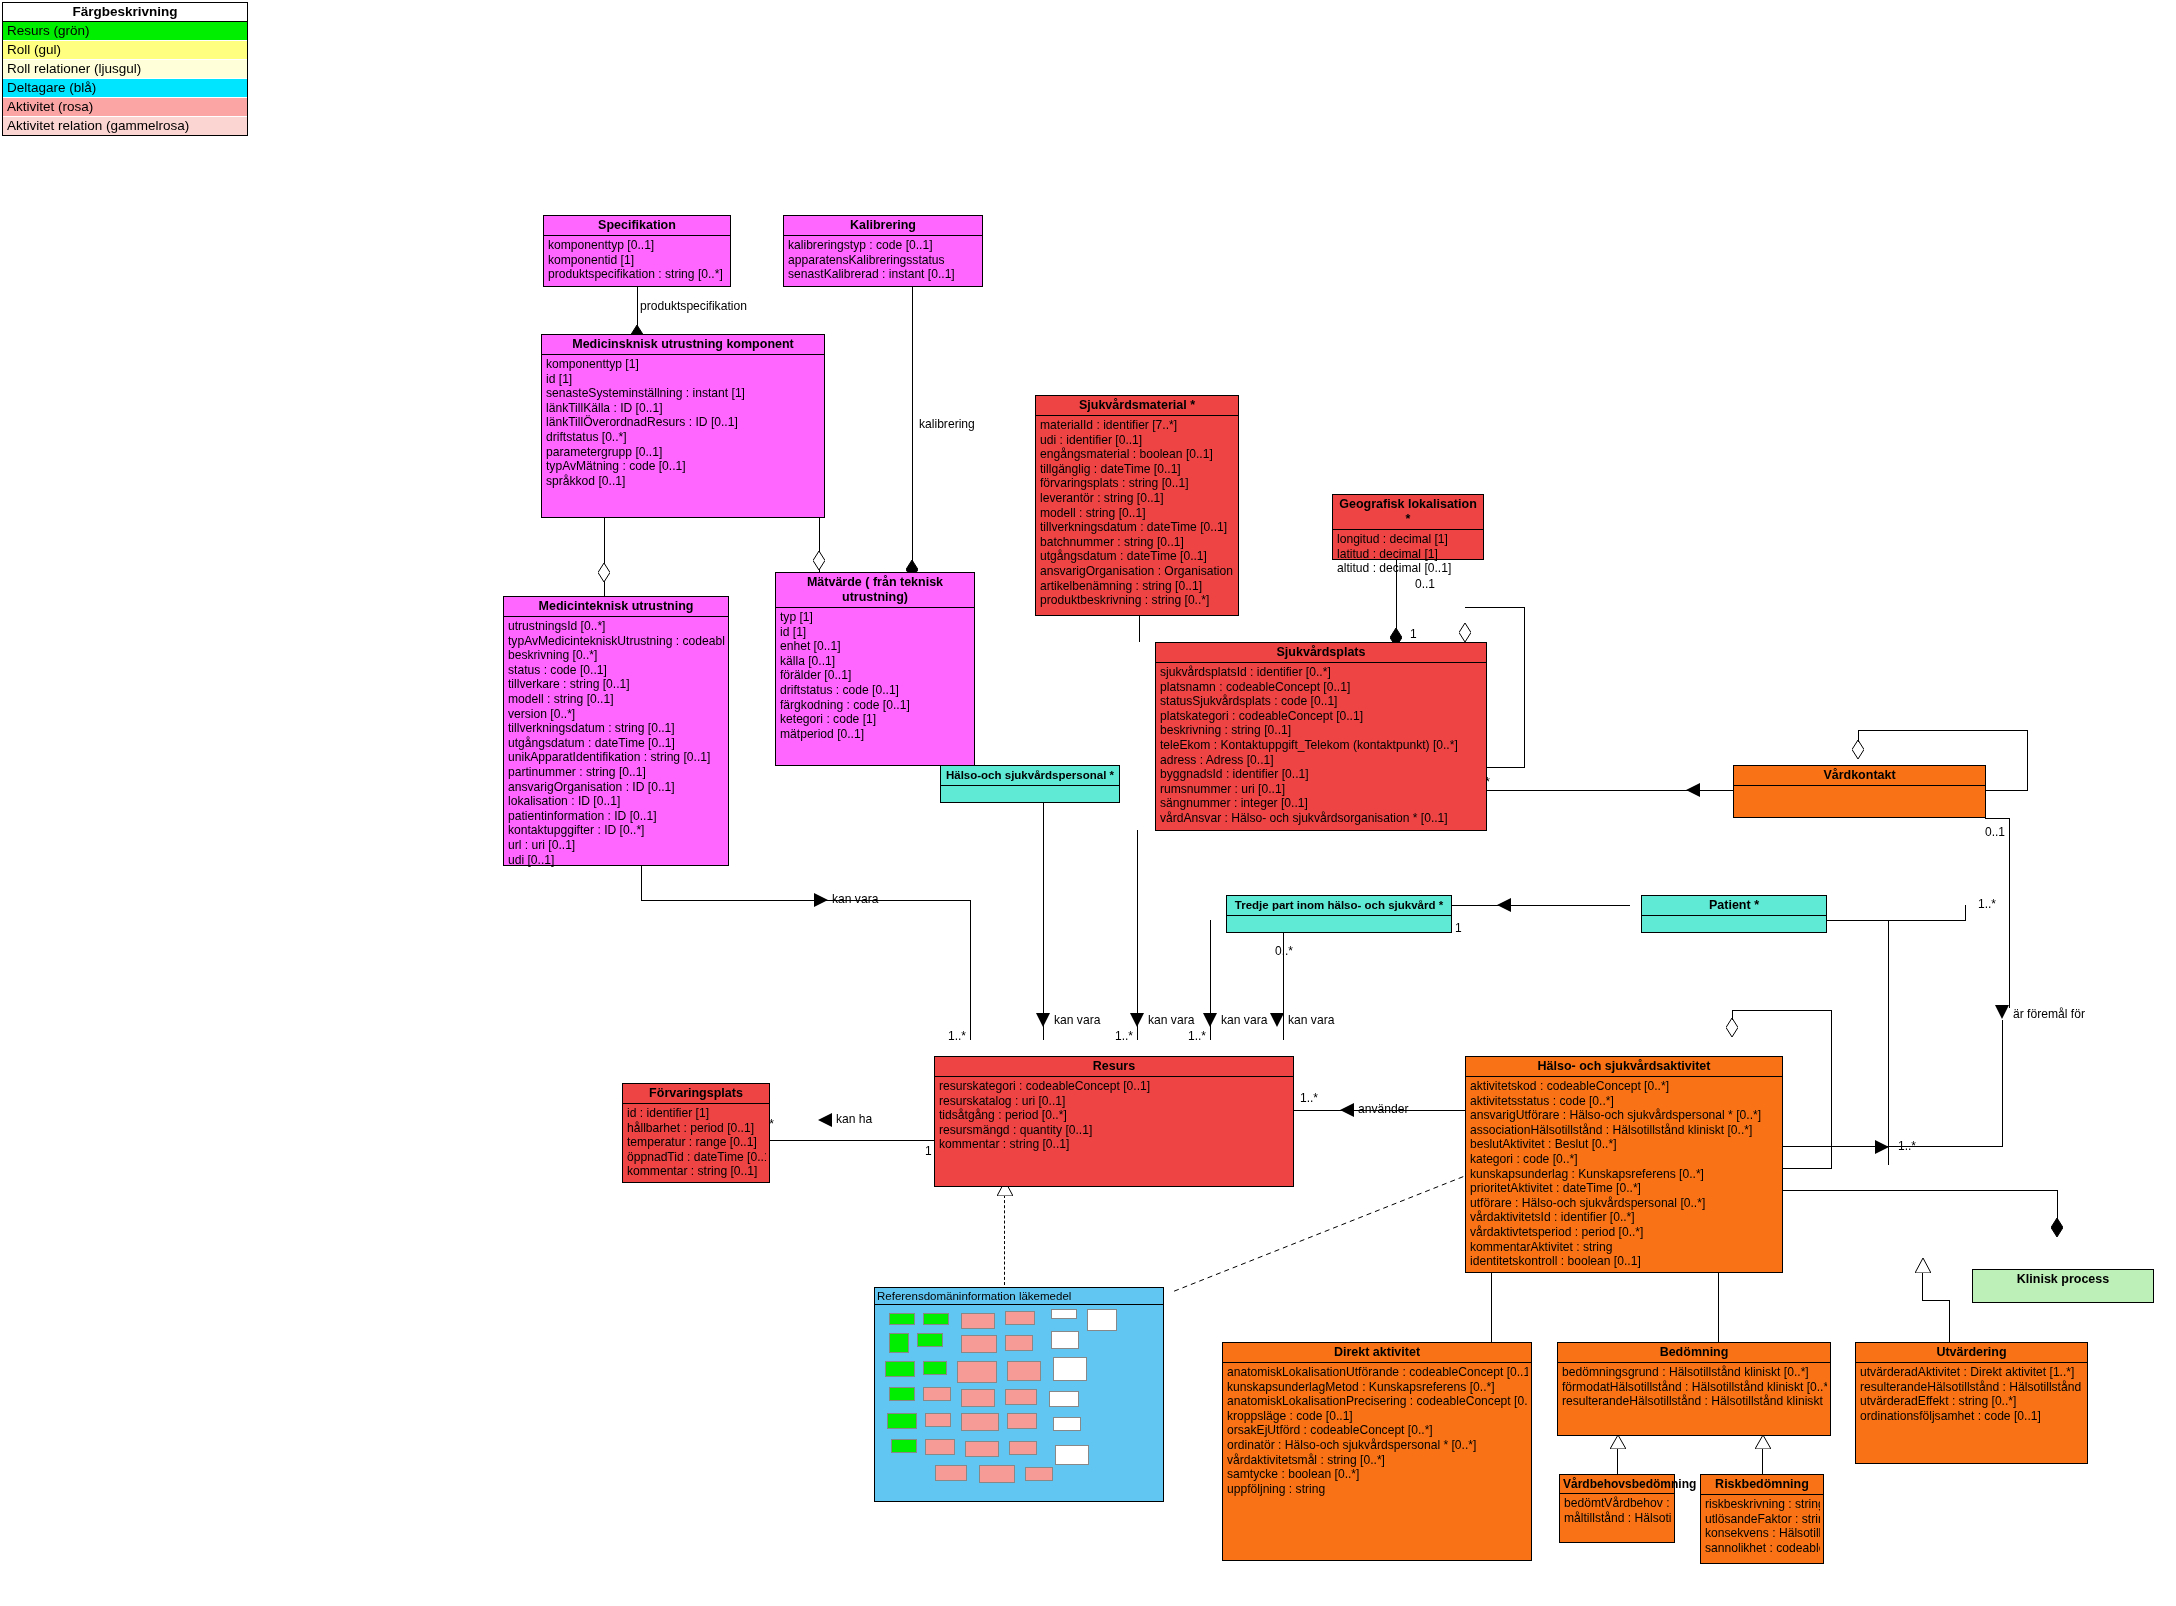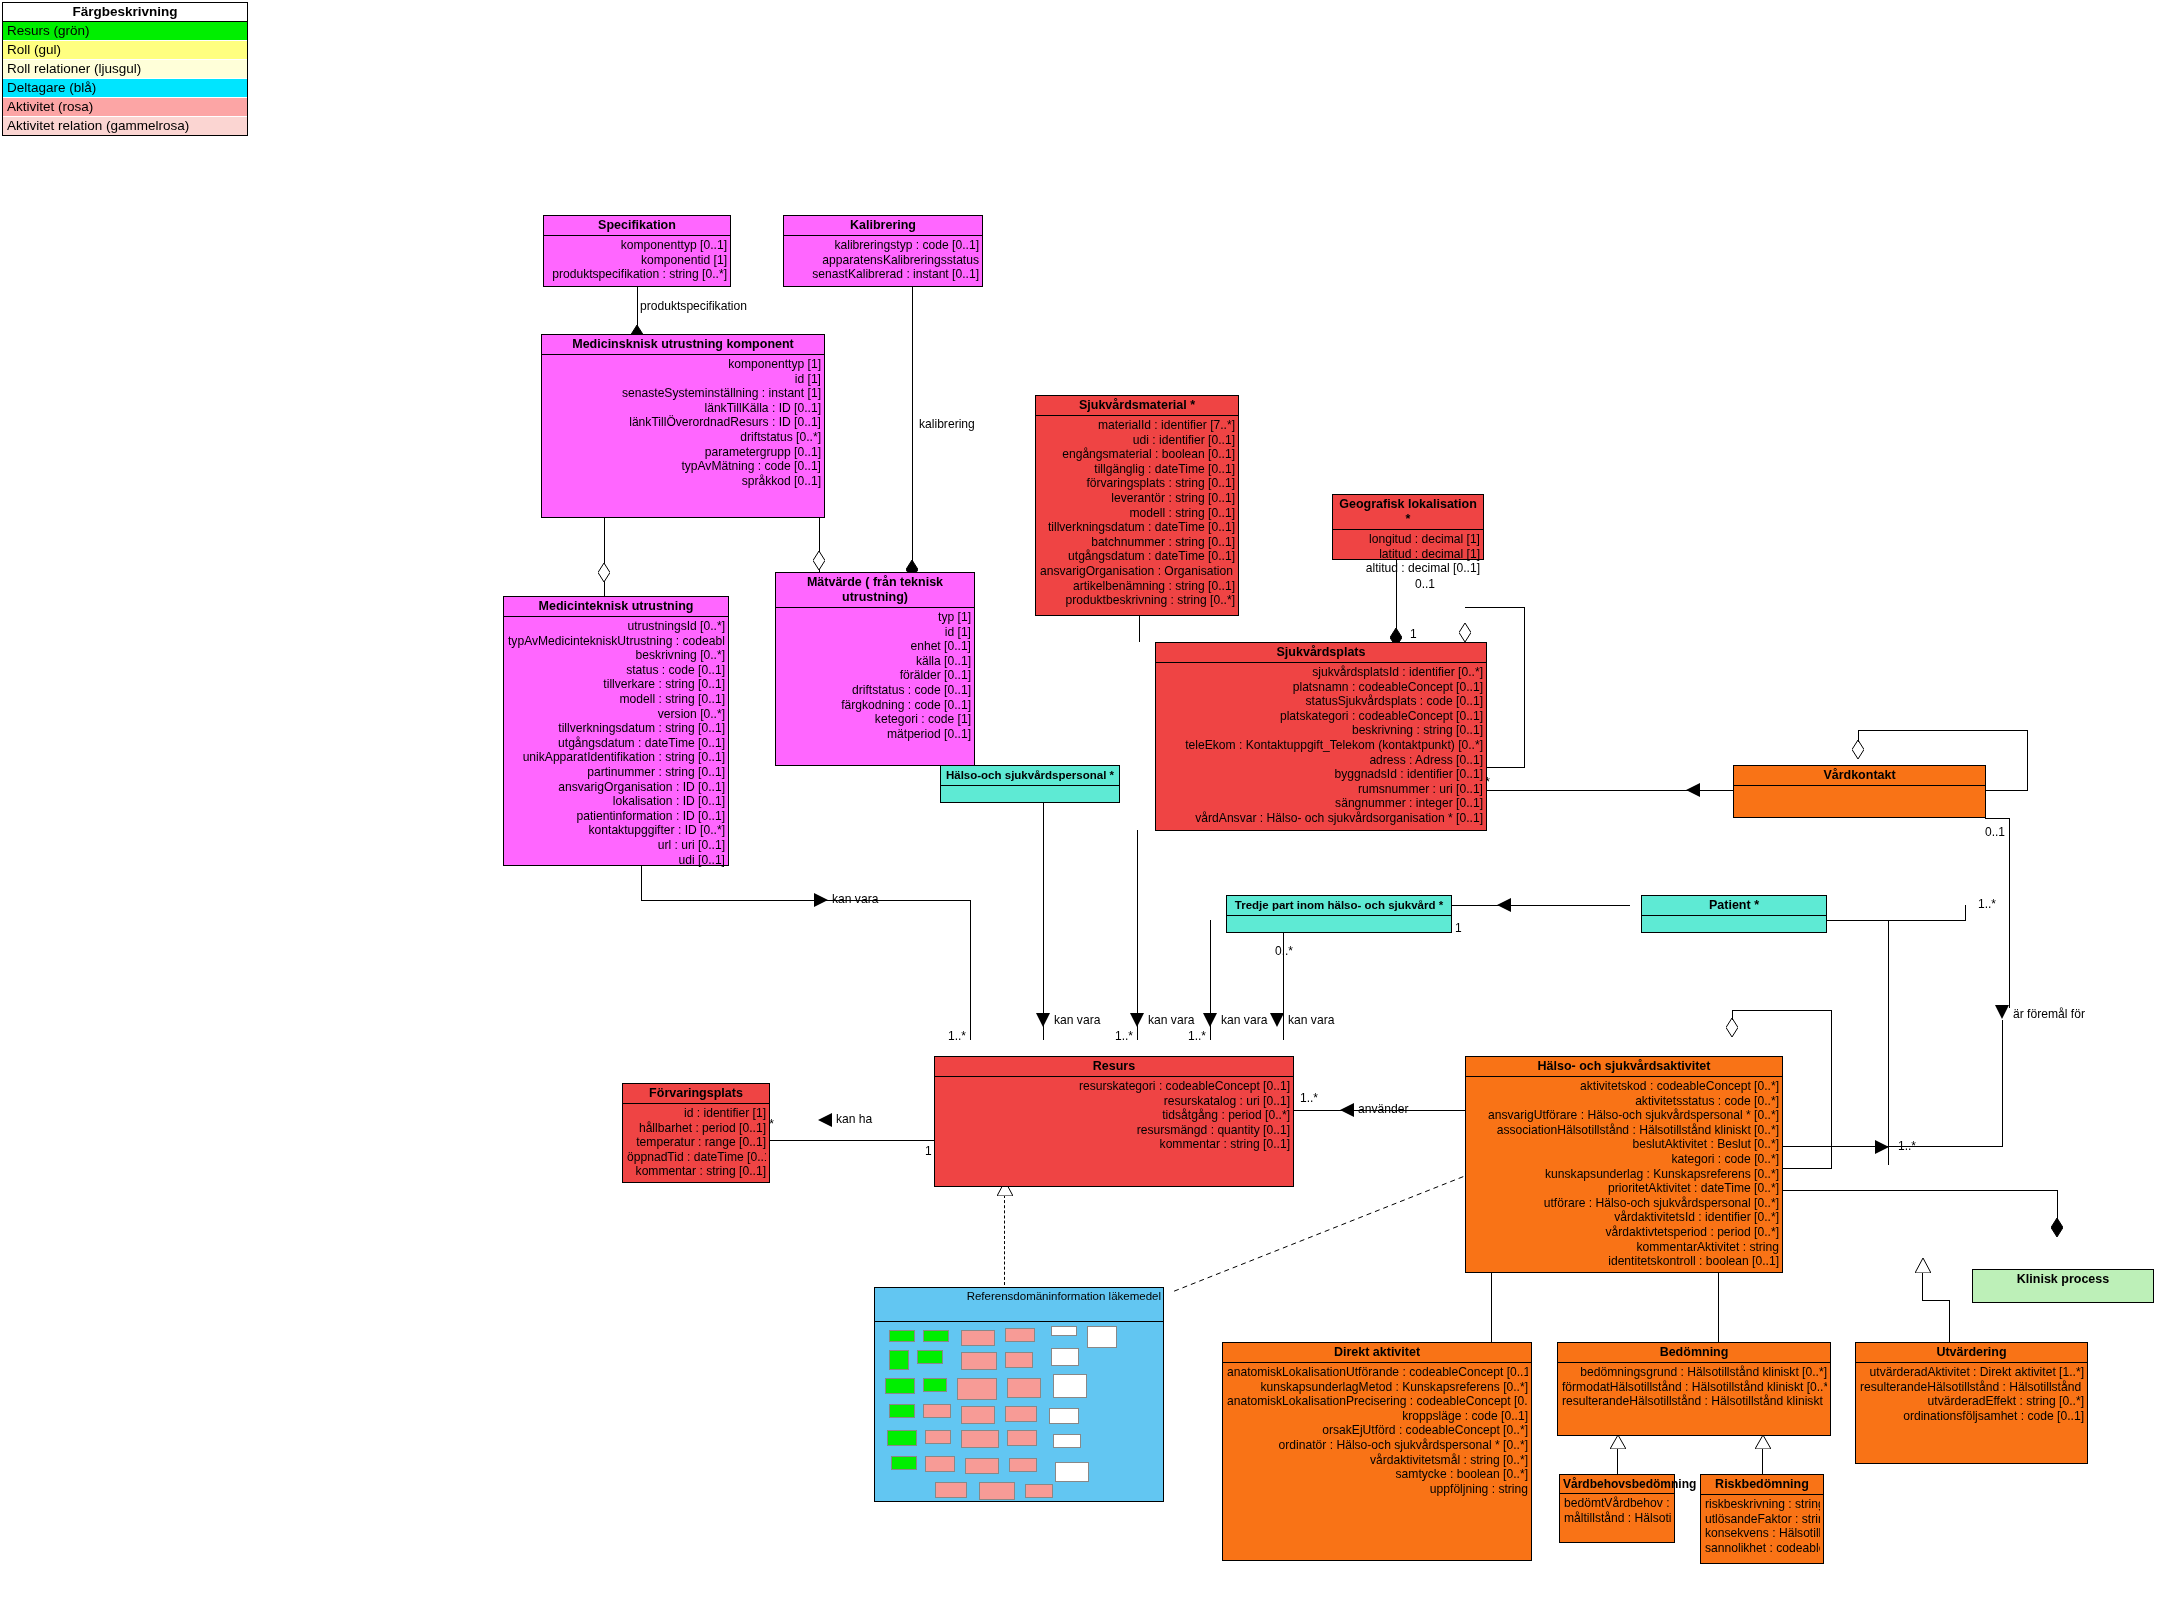--- a/index.html
+++ b/index.html
@@ -52,21 +52,20 @@
     line-height:15px;
     padding:2px 3px 2px 3px;
     border-bottom:1px solid #000;
     box-sizing:border-box;
     white-space:normal;
   }
   .cls-attrs{
     padding:2px 3px 2px 4px;
     box-sizing:border-box;
     overflow:hidden;
-    text-align:right;
   }
   .cls-attrs div{
     font-size:12.1px;
     line-height:14.6px;
     white-space:nowrap;
     overflow:hidden;
   }
   .green  {background:#ef4444;}
   .pink   {background:#ff66ff;}
   .yellow {background:#5eead4;}
@@ -96,22 +95,22 @@
   }
   .tri{position:absolute;}
   .thumb{
     position:absolute;
     border:1px solid #000;
     background:#62c6f2;
     box-sizing:border-box;
   }
   .thumb-title{
     font-size:11.5px;
-    text-align:right;
-    padding:2px 2px 18px 2px;
+    text-align:left;
+    padding:2px 2px 1px 2px;
     line-height:13px;
     border-bottom:1px solid #000;
   }
   .mini{position:absolute;border:1px solid #888;box-sizing:border-box;}
 </style>
 </head>
 <body>
 
 <div id="canvas">
 

